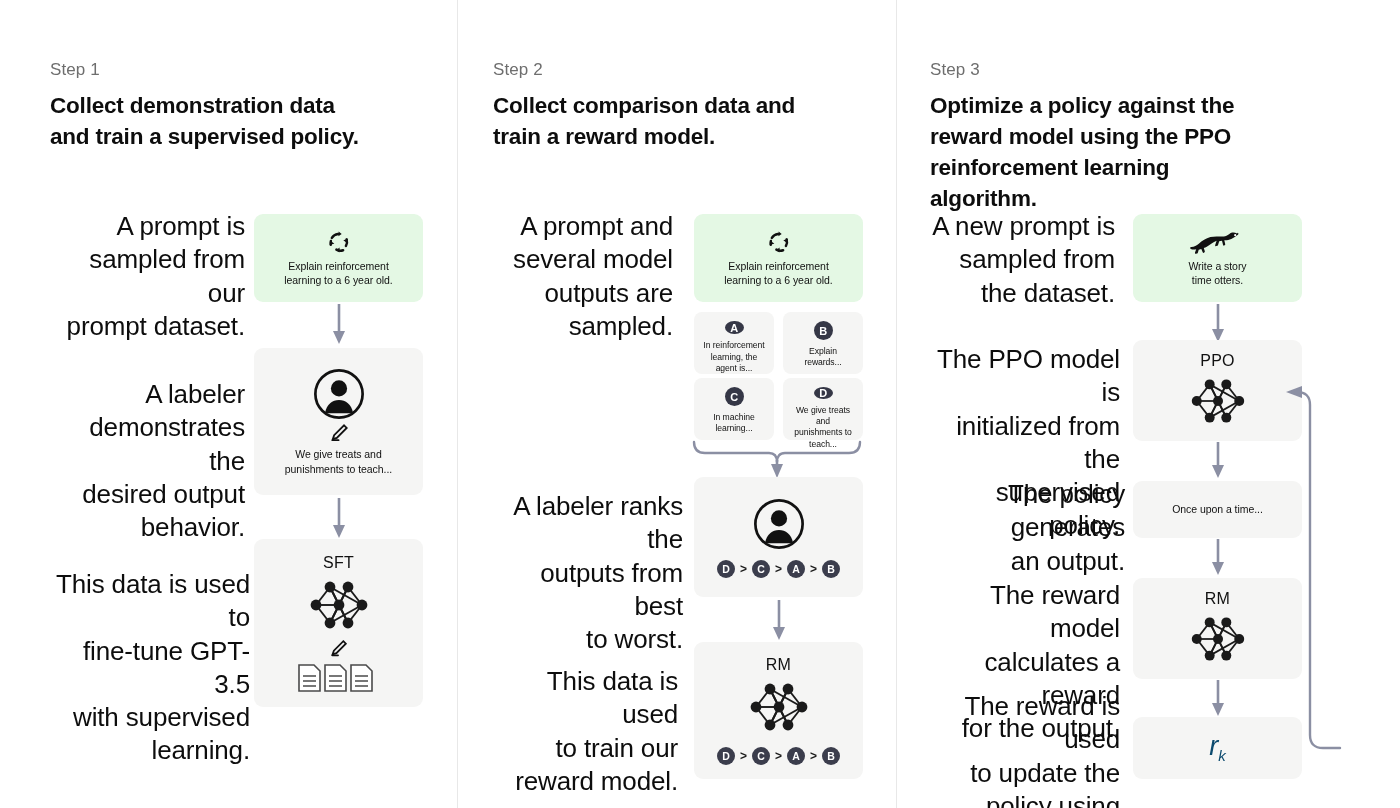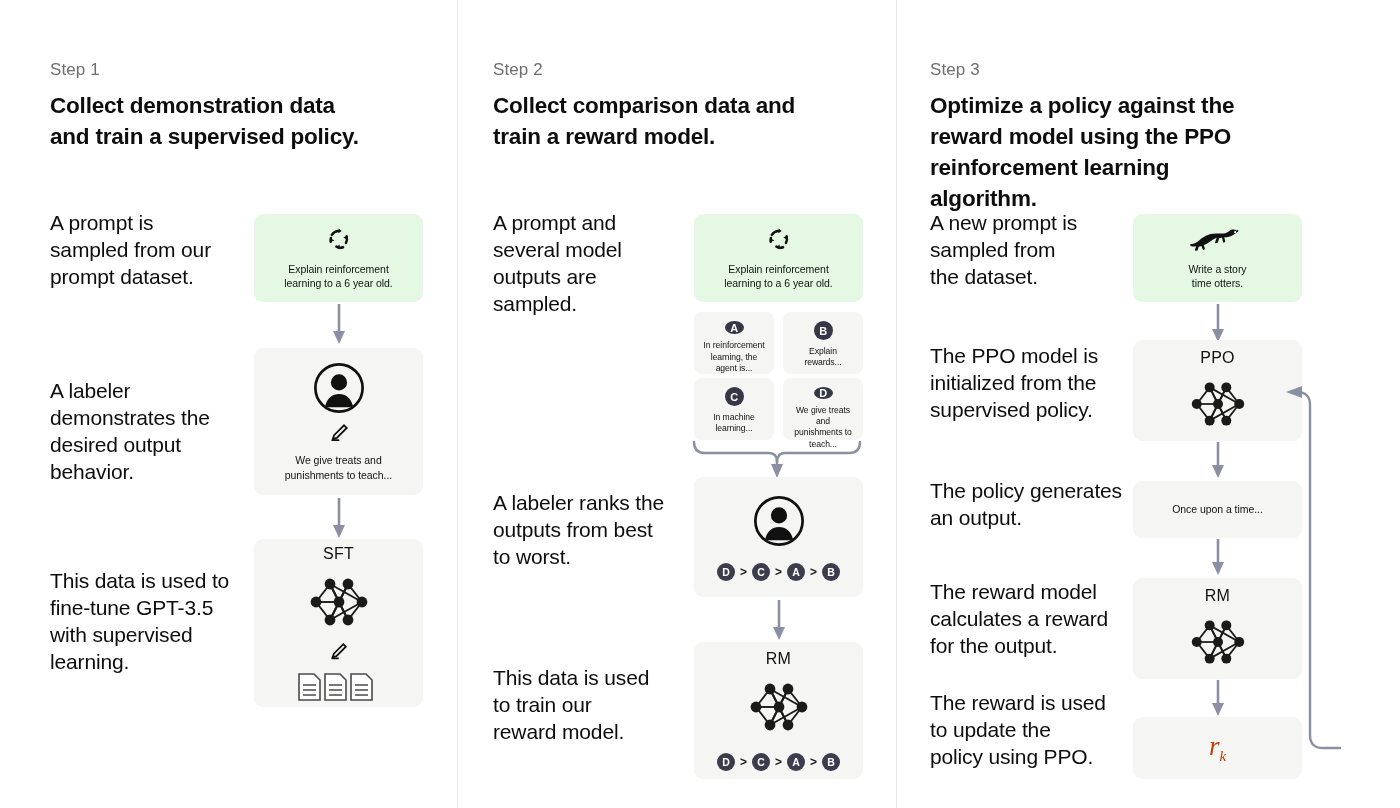--- a/index.html
+++ b/index.html
@@ -29,32 +29,32 @@
   .step-title{
     position:absolute;left:0;top:70px;width:380px;
     font-size:22.5px;font-weight:bold;line-height:1.38;
     letter-spacing:-.2px;color:#0d0d0d;
   }
   #col3 .step-title{width:345px;}
 
   
   .note{
     position:absolute;
-    font-size:21px;line-height:1.28;color:#0d0d0d;
+    font-size:26px;line-height:1.28;color:#0d0d0d;
     letter-spacing:-.15px;
     white-space:pre-line;
+    text-align:right;
   }
 
   
   .box{
     position:absolute;border-radius:9px;box-sizing:border-box;
     display:flex;flex-direction:column;align-items:center;
     justify-content:center;
     background:#f5f5f4;
-    gap:6px;
   }
   .box.green{background:#e4f8e4;}
   .box-text{
     font-size:10.5px;line-height:1.35;text-align:center;color:#111;
     letter-spacing:-.05px;padding:0 8px;
   }
   .box-cap{font-size:16px;color:#111;letter-spacing:.2px;margin-bottom:2px;}
 
   
   .optcard{
@@ -70,21 +70,21 @@
   }
   .optcard .box-text{margin-top:6px;font-size:8.6px;line-height:1.3;}
 
   
   .rankrow{display:flex;align-items:center;gap:5px;margin-top:9px;}
   .rankrow .badge{width:18px;height:18px;font-size:10.5px;background:#3b3d4c;}
   .gt{font-size:12px;color:#1b1b1b;font-weight:bold;}
 
   
   .conn{position:absolute;}
-  .rk{font-family:Liberation Serif, serif;font-style:italic;font-size:27px;color:#c2410c;}
+  .rk{font-family:Liberation Sans, sans-serif;font-style:italic;font-size:27px;color:#0c4a6e;}
   .rk sub{font-size:15px;font-style:italic;}
   svg{display:block;overflow:visible;}
 </style>
 </head>
 <body>
 
 <div class="canvas">
 
   <div class="divider" style="left:457px"></div>
   <div class="divider" style="left:896px"></div>

